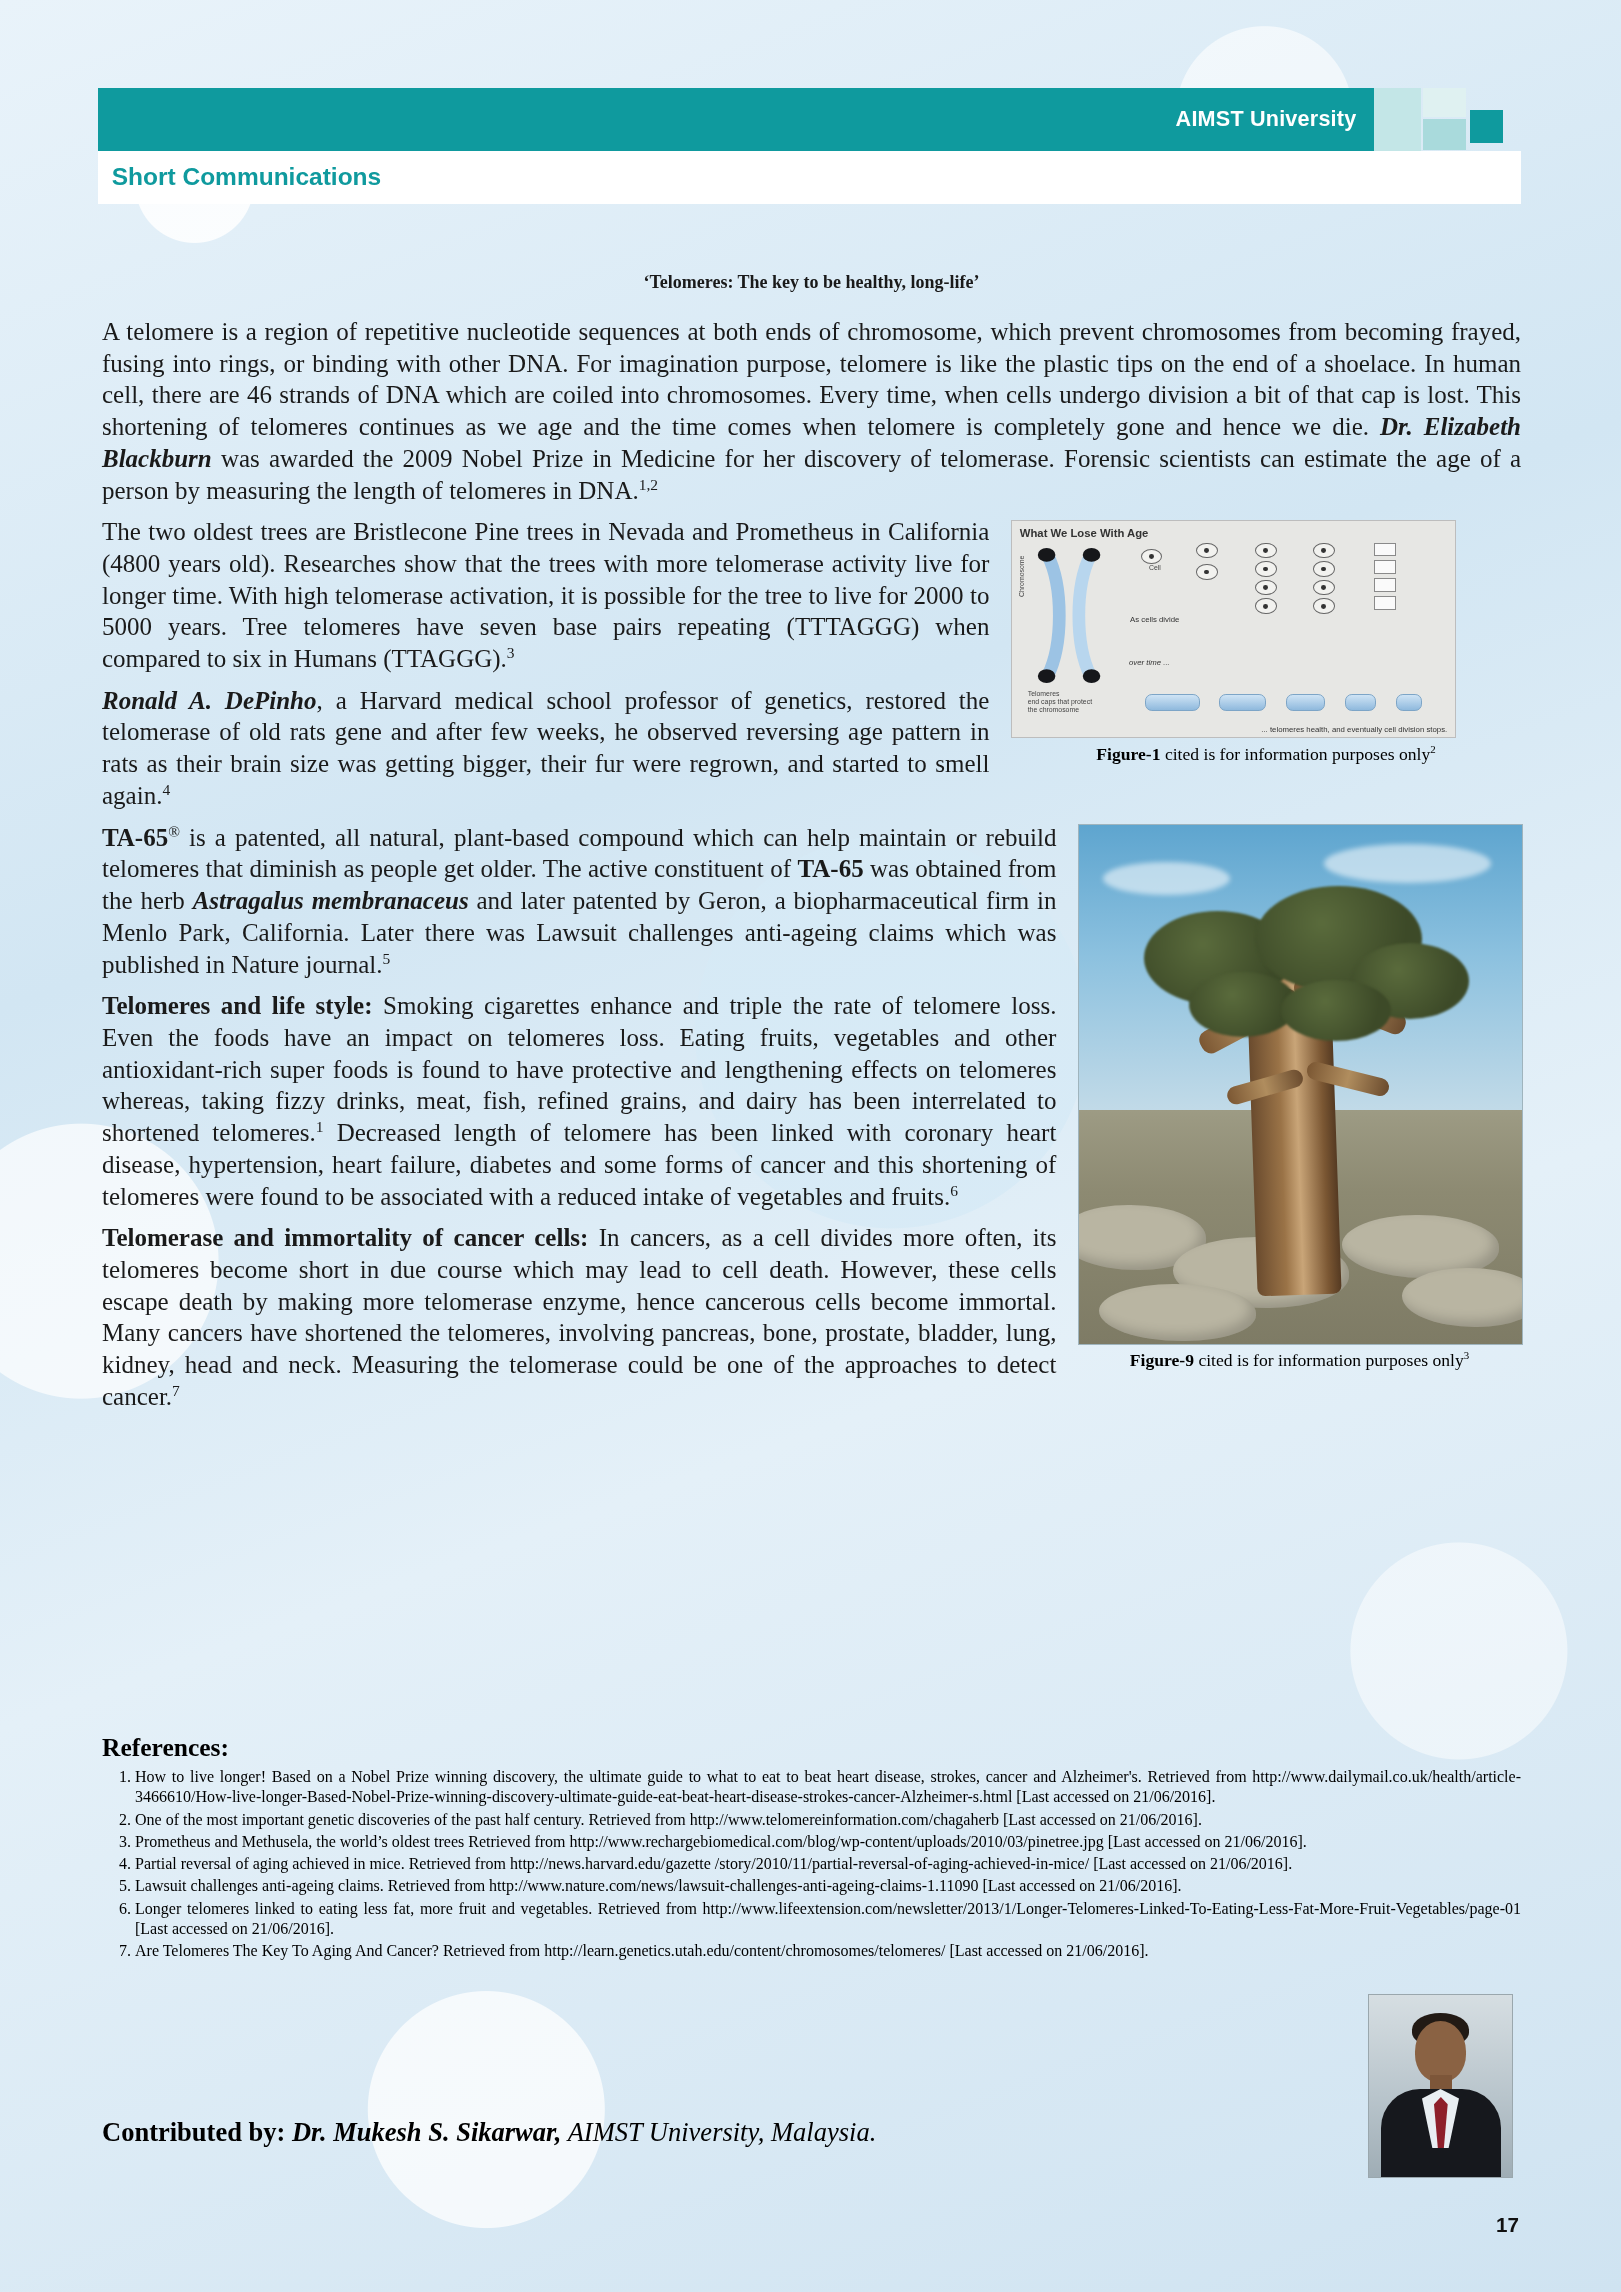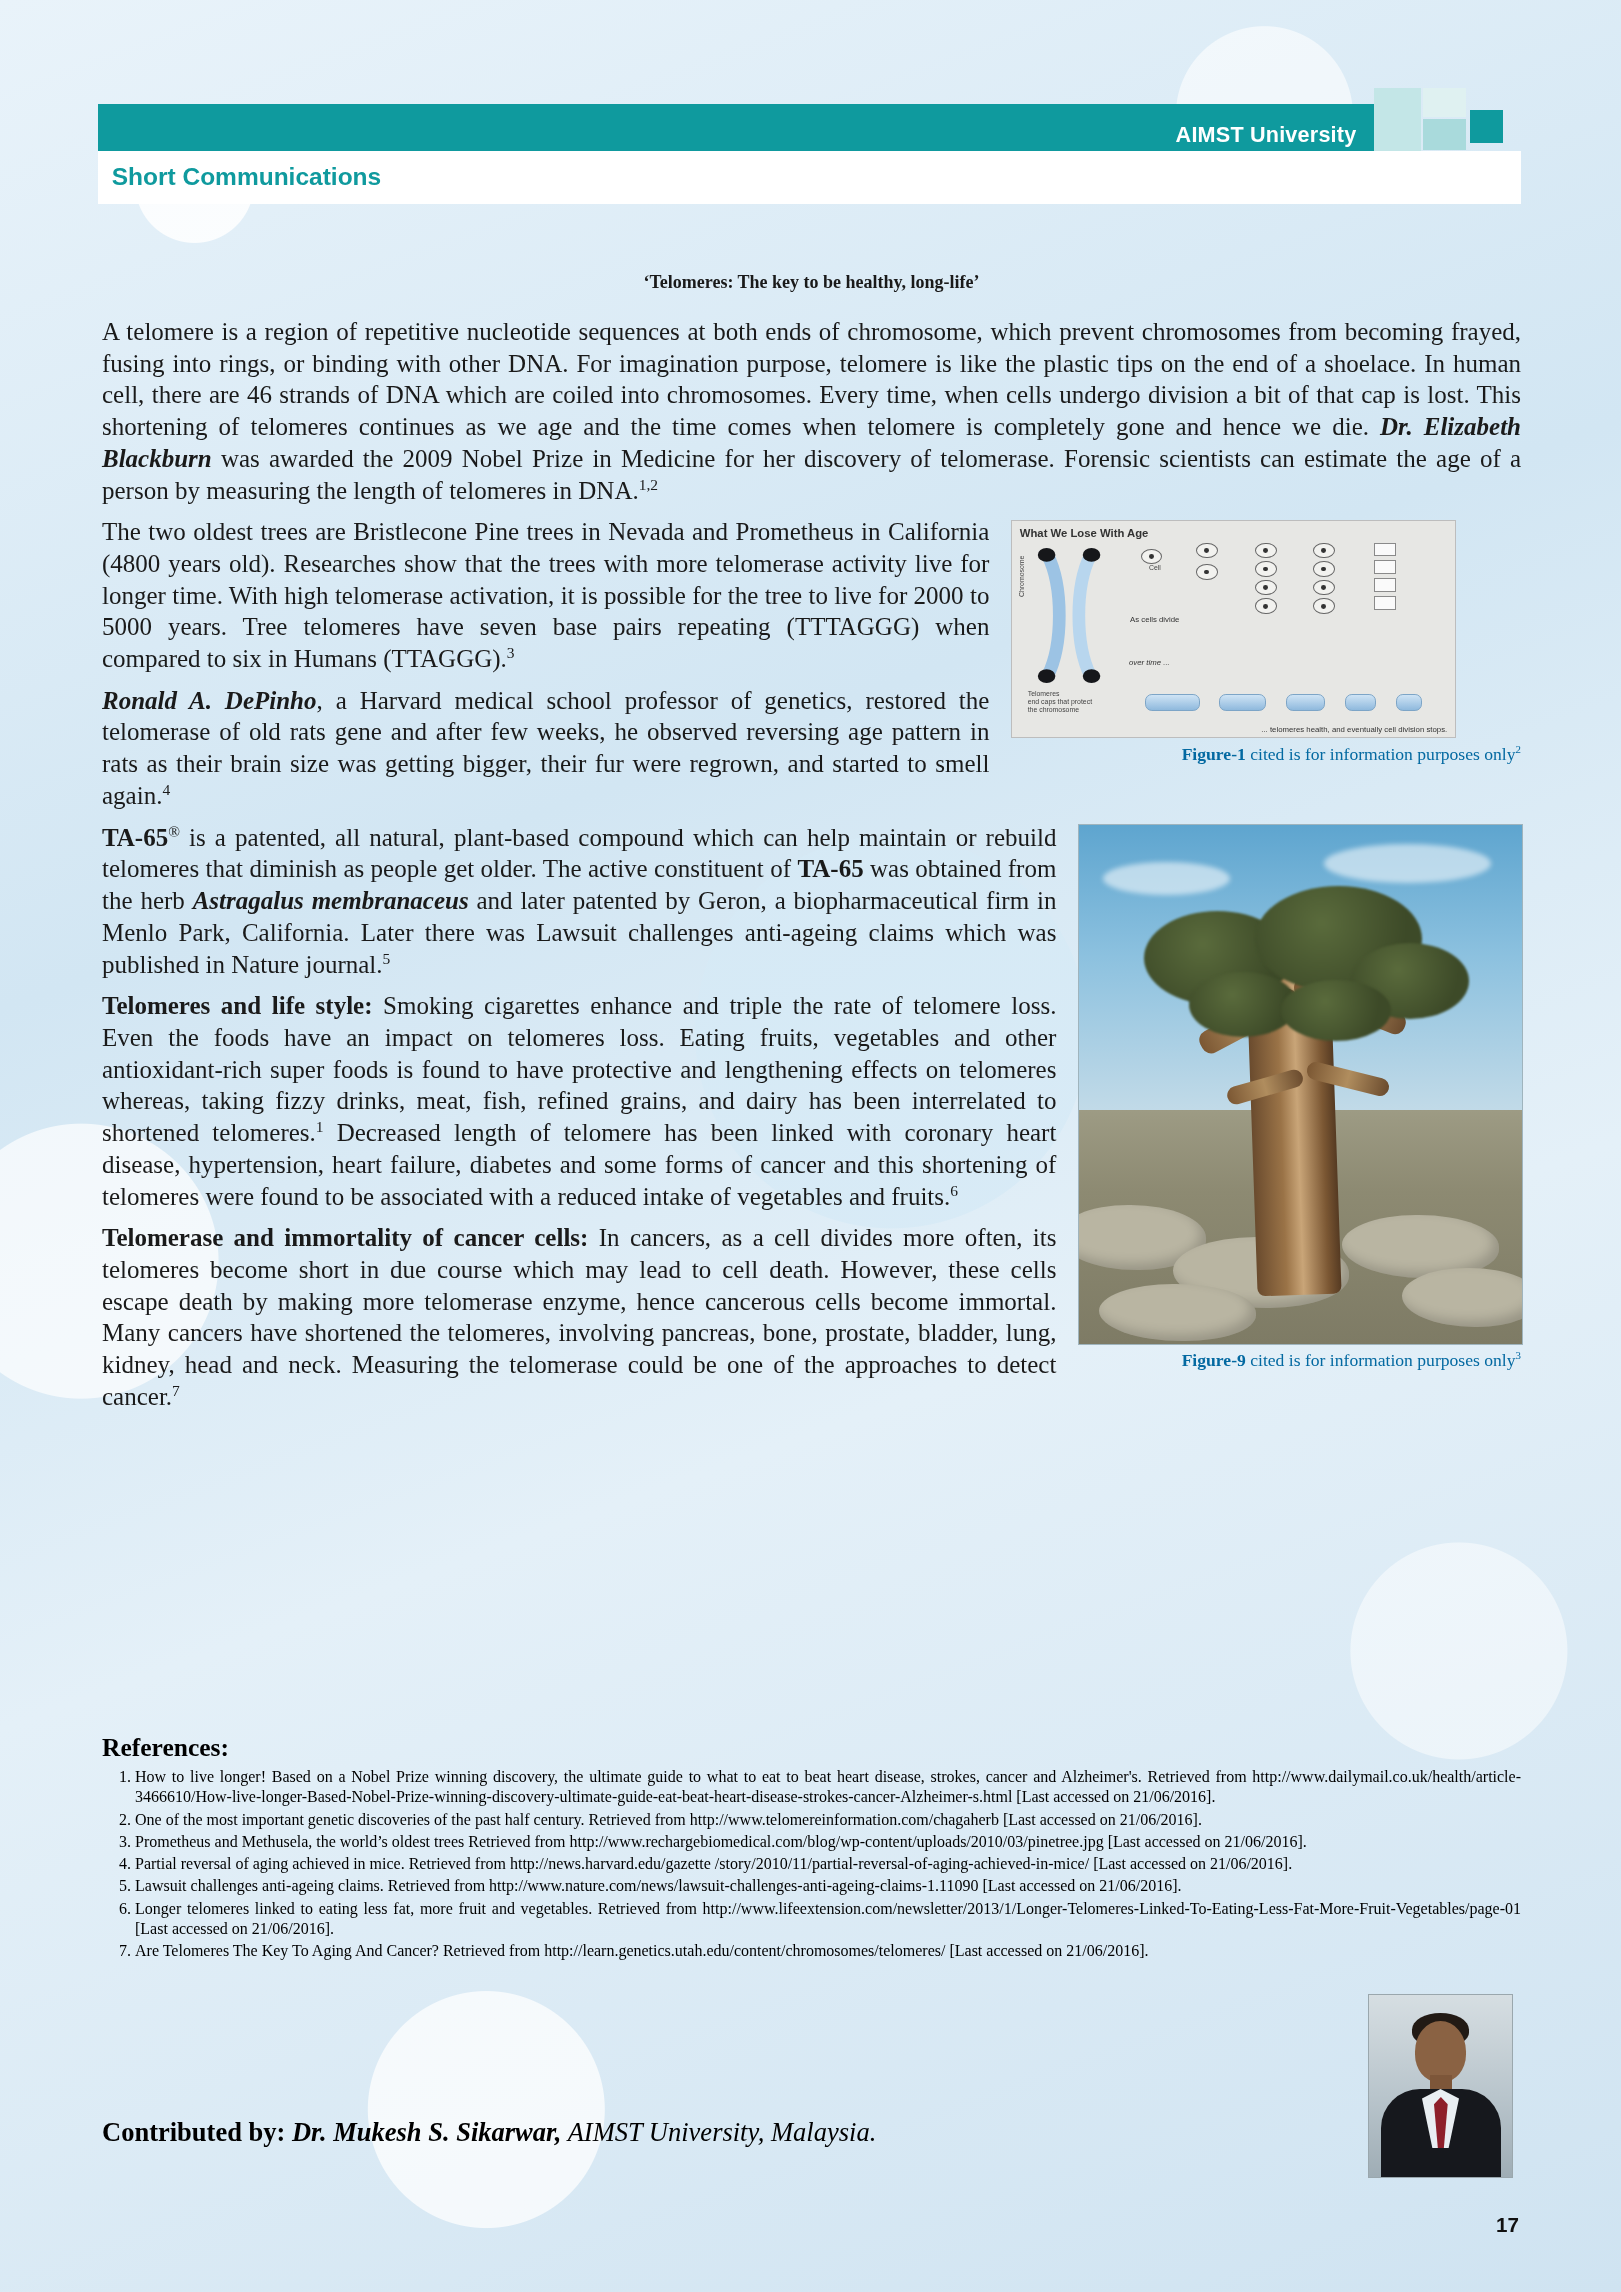--- a/index.html
+++ b/index.html
@@ -37,21 +37,21 @@
   .header-block {
     position: absolute;
     left: 98px;
     top: 88px;
     width: 1423px;
     height: 63px;
   }
   .header-bar {
     position: absolute;
     left: 0;
-    top: 16px;
+    top: 0;
     width: 1278px;
     height: 63px;
     background: #0f9a9e;
   }
   .header-title {
     position: absolute;
     right: 19.6px;
     top: 17.6px;
     color: #ffffff;
     font-family: "Liberation Sans", sans-serif;
@@ -119,23 +119,23 @@
     shape-margin: 5.9px;
   }
   .fig2-wrap {
     float: right;
     width: 443px;
     margin: 2px 0 5.9px 21.6px;
   }
   .fig-caption {
     font-family: "Liberation Serif", serif;
     font-size: 17.6px;
-    text-align: right;
+    text-align: center;
     margin-top: 4.9px;
-    color: #0369a1;
+    color: #000000;
   }
   .fig-caption .cap-b { font-weight: bold; }
 
   
   .fig1 {
     width: 443px;
     height: 216px;
     background: #e7e7e4;
     border: 1px solid #bdbdbd;
     position: relative;

